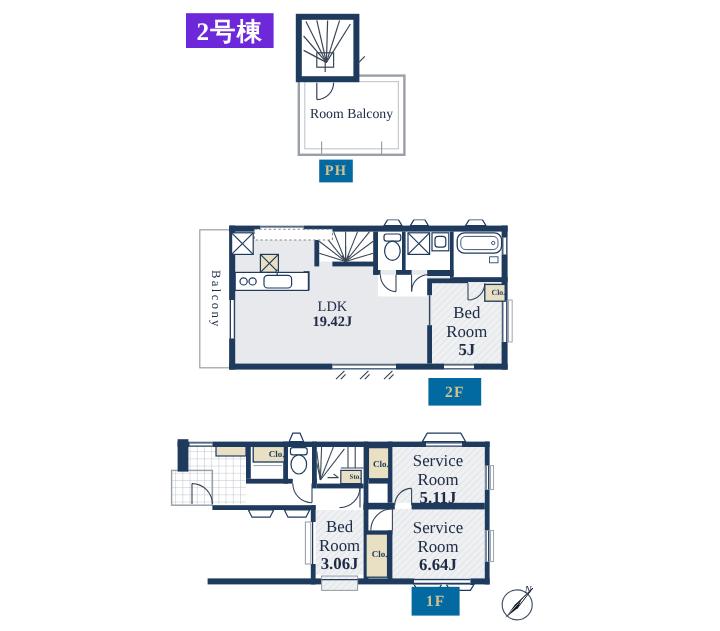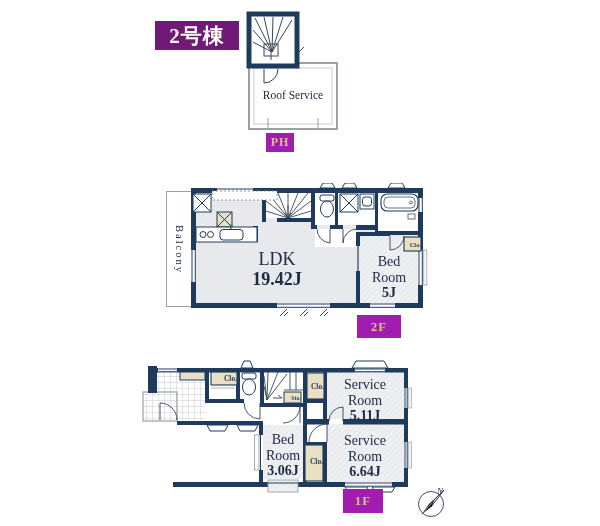--- a/index.html
+++ b/index.html
@@ -1,23 +1,23 @@
 <!DOCTYPE html>
 <html><head>
 <meta charset="utf-8">
 <style>
   html,body{margin:0;padding:0;background:#fff;}
   .canvas{position:relative;width:600px;height:526px;background:#fff;overflow:hidden;
           font-family:"Liberation Serif","DejaVu Serif",serif;color:#202c46;}
   .abs{position:absolute;}
   svg{position:absolute;display:block;}
-  .badge{position:absolute;background:#a21caf;color:#cfc28e;display:flex;align-items:center;justify-content:center;
+  .badge{position:absolute;background:#0369a1;color:#cfc28e;display:flex;align-items:center;justify-content:center;
          font-weight:700;letter-spacing:1px;}
-  .title-box{position:absolute;left:155px;top:11px;width:84px;height:29px;background:#701a75;color:#fff;
-             display:flex;align-items:center;justify-content:center;font-size:21px;font-weight:700;letter-spacing:1px;margin-top:10px;}
+  .title-box{position:absolute;left:155px;top:11px;width:73px;height:29px;background:#6d28d9;color:#fff;
+             display:flex;align-items:center;justify-content:center;font-size:21px;font-weight:700;letter-spacing:1px;}
   .room-label{position:absolute;text-align:center;line-height:1.12;font-size:14px;color:#202c46;}
   .room-label .rsize{display:block;font-weight:bold;}
   .small-label{position:absolute;text-align:right;font-size:7.5px;color:#1e3a5c;font-weight:700;line-height:1;}
   .balcony-strip{position:absolute;left:166px;top:191px;width:24px;height:114px;border:1.5px solid #9aa0a8;
                  background:#fff;display:flex;align-items:center;justify-content:center;}
   .balcony-strip span{writing-mode:vertical-rl;font-size:10.5px;letter-spacing:2px;color:#202c46;}
   .roof-balcony-label{position:absolute;left:253px;top:89px;width:80px;text-align:center;font-size:11.5px;color:#202c46;}
 </style>
 </head>
 <body>
@@ -47,21 +47,21 @@
         <line x1="31" y1="52" x2="31" y2="42"></line>
         <line x1="58" y1="45" x2="64" y2="39"></line>
       </g>
     </g>
     <g stroke="#34425a" stroke-width="1" fill="none">
       <line x1="24" y1="61" x2="24" y2="75"></line>
       <path d="M 24 75 A 14 14 0 0 0 38 61"></path>
     </g>
   </svg>
   <div class="roof-balcony-label">
-    <span>Roof Service</span>
+    <span>Room Balcony</span>
   </div>
   <div class="badge" style="left:266px;top:133px;width:28px;height:19px;font-size:12px">
       <span>PH</span>
     </div>
 
   <div class="title-box">
     <span>2号棟</span>
   </div>
 
   <div class="balcony-strip">
@@ -219,21 +219,21 @@
       <line x1="183" y1="46" x2="183" y2="60"></line>
         <path d="M 183 60 A 14 14 0 0 1 197 46"></path>
       <line x1="230" y1="53" x2="230" y2="67"></line>
         <path d="M 230 67 A 14 14 0 0 0 244 53"></path>
       <line x1="198" y1="63" x2="198" y2="88" stroke-width="1.2"></line>
     </g>
 
     <rect x="244" y="54" width="17" height="14" fill="#e9e0c3" stroke="#1e3a5c" stroke-width="1.1"></rect>
   </svg>
 
-  <div class="room-label" style="left:244px;top:249px;width:66px;font-size:18px">
+  <div class="room-label" style="left:244px;top:249px;width:66px;font-size:12px">
     <span class="rname">LDK</span>
     <span class="rsize">19.42J</span>
   </div>
   <div class="room-label" style="left:360px;top:254px;width:58px">
     <span class="rname">Bed Room</span>
     <span class="rsize">5J</span>
   </div>
   <div class="small-label" style="left:404px;top:242px;width:17px;font-size:6.5px"><span>Clo.</span></div>
   <div class="badge" style="left:357px;top:315px;width:44px;height:23px;font-size:13px">
       <span>2F</span>

